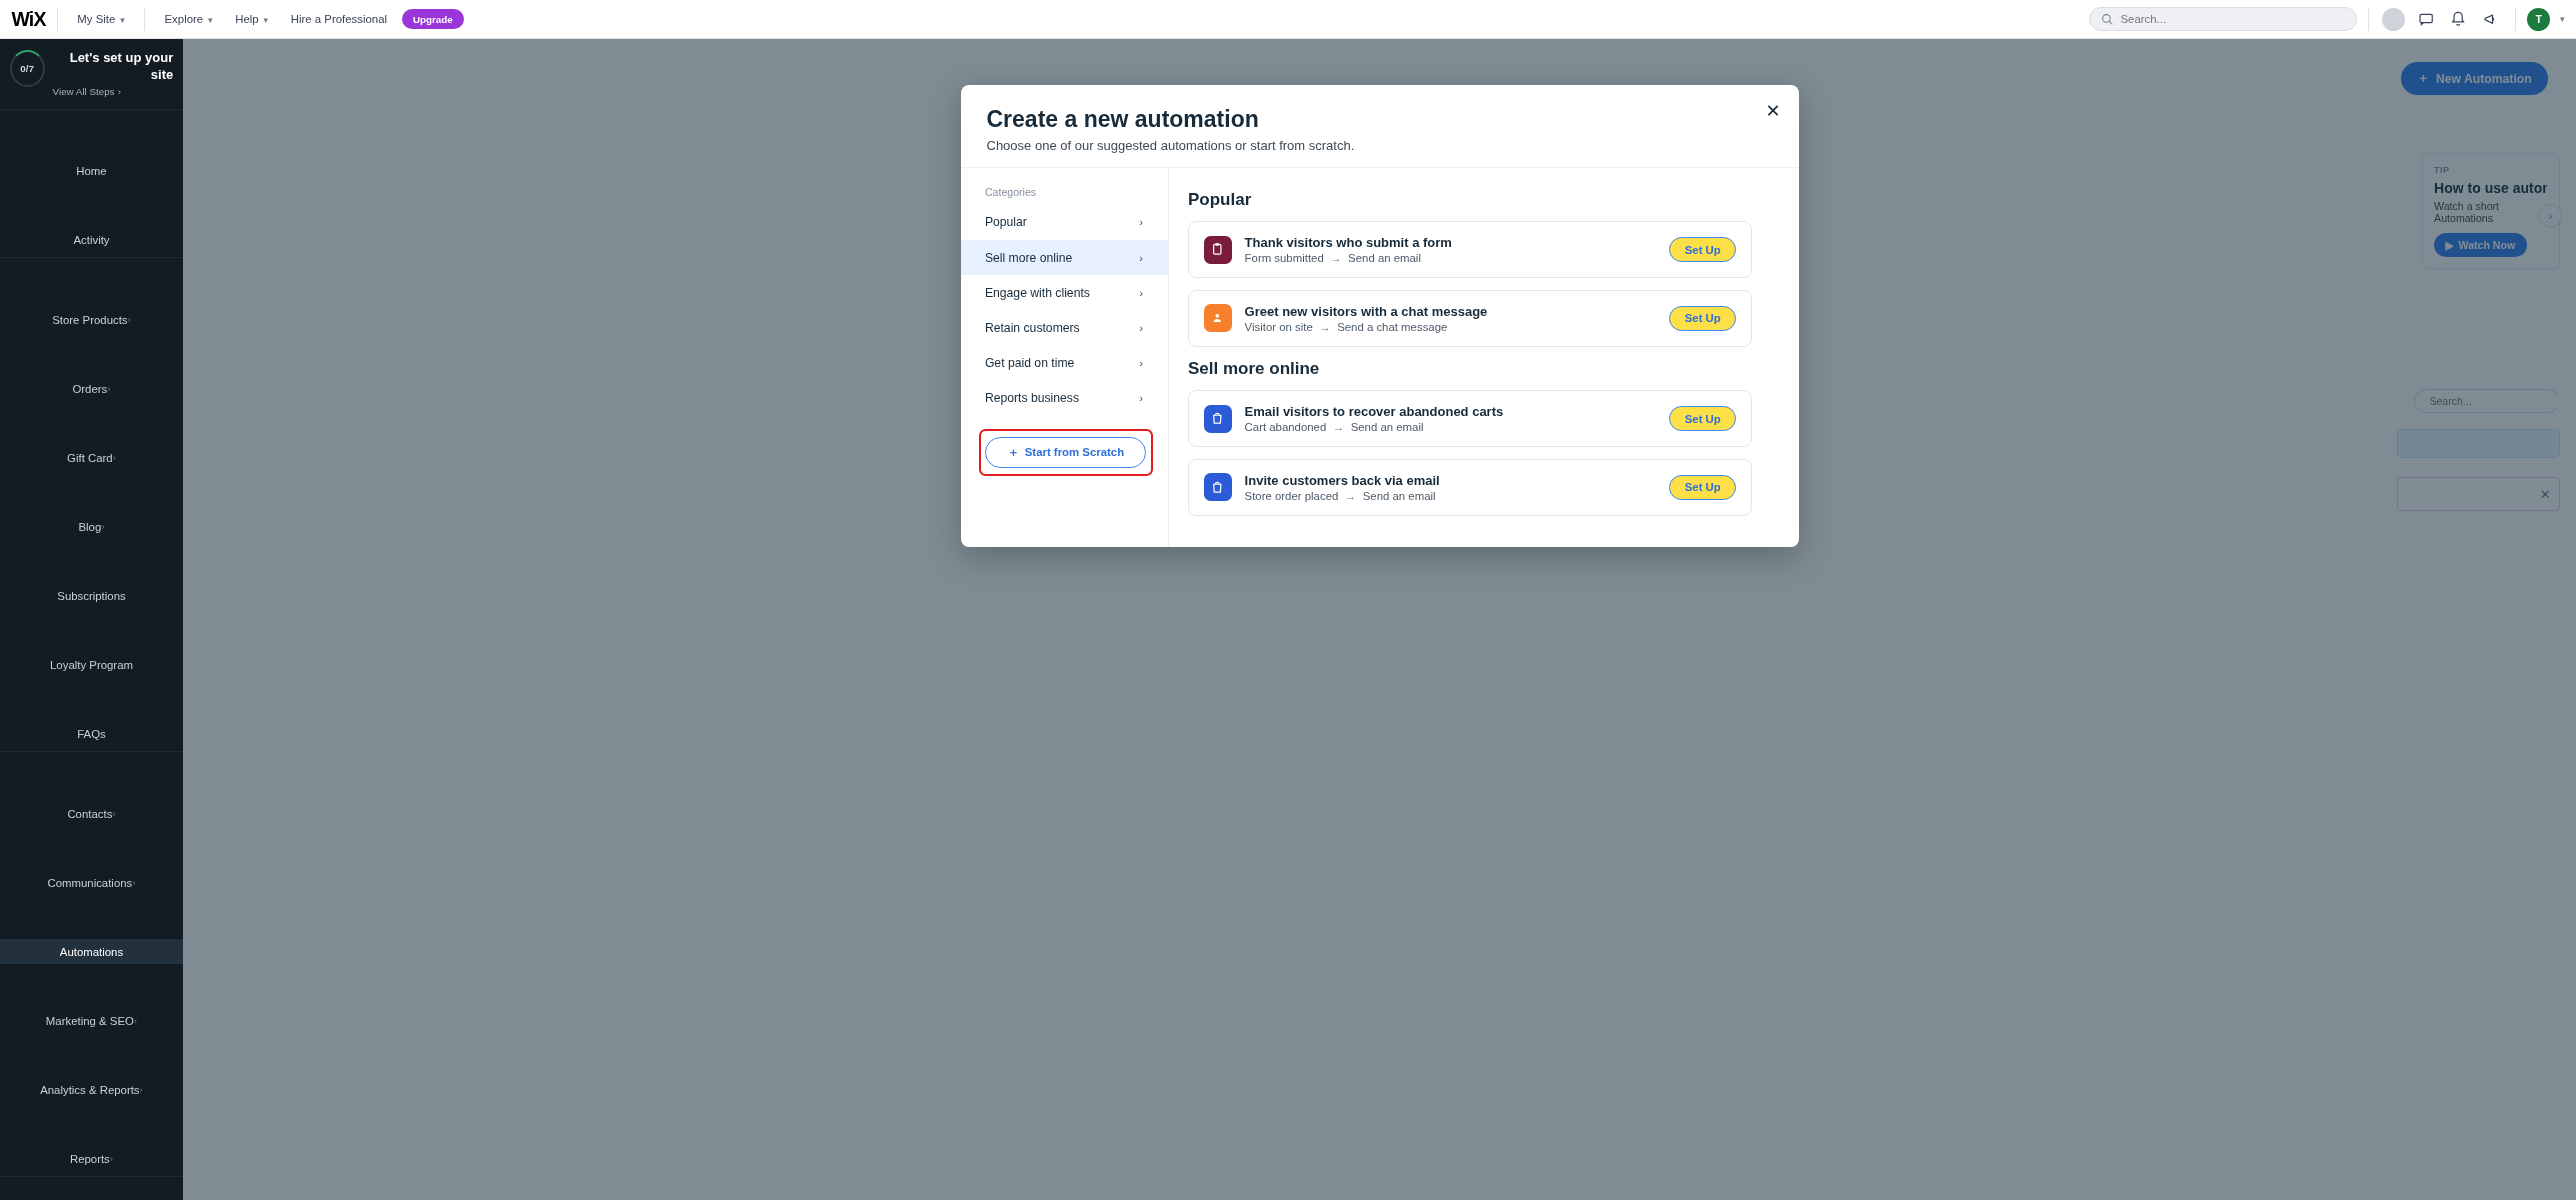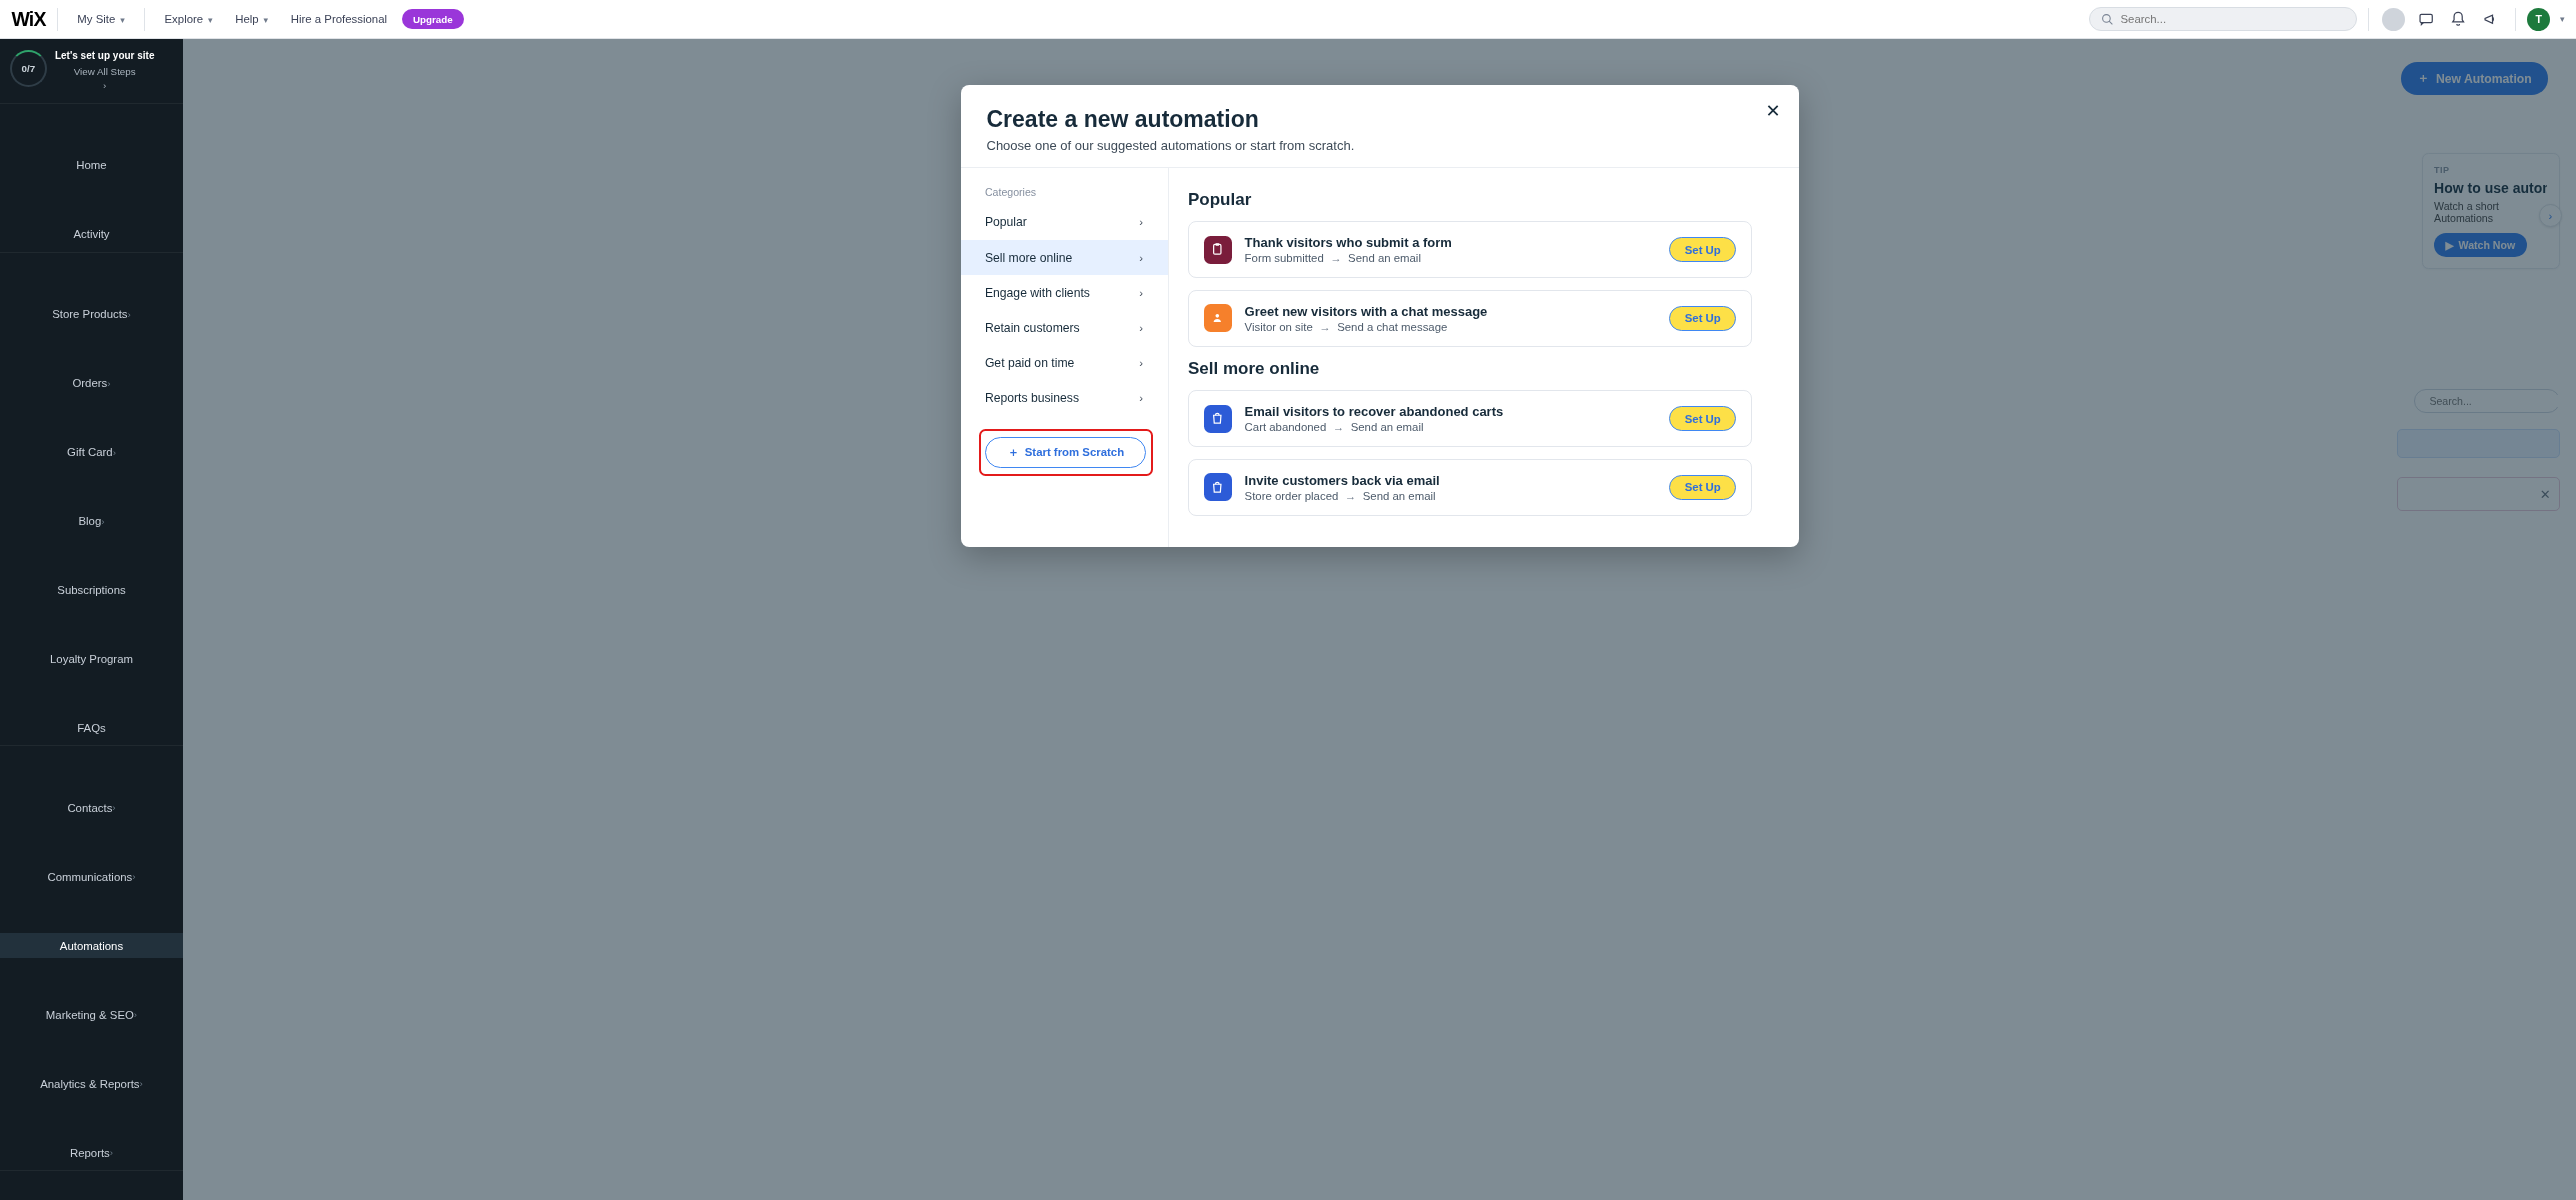--- a/index.html
+++ b/index.html
@@ -30,22 +30,22 @@
   .topsearch input { border:none; background:transparent; outline:none; flex:1; font-size:11.4px; color:#333; }
   .icon-btn { width:26px; height:26px; display:flex; align-items:center; justify-content:center; color:#3b4257; }
   .avatar { width:23px; height:23px; border-radius:50%; background:#1d7a3d; color:#fff; display:flex; align-items:center; justify-content:center; font-size:10.6px; font-weight:600; }
   .headset { width:23px; height:23px; border-radius:50%; background:#cfd4db; }
 
   
   .layout { display:flex; height:calc(100% - 39px); }
   .sidebar { width:183px; background:#131c23; color:#c9d0d9; overflow-y:auto; }
   .setup-card { display:flex; gap:8.1px; padding:11.4px 9.8px; align-items:flex-start; }
   .ring { width:37px; height:37px; border-radius:50%; border:2.4px solid #2f3d47; border-top-color:#2fa36b; display:flex; align-items:center; justify-content:center; font-size:9.8px; color:#cdd5dc; font-weight:600; }
-  .setup-title { font-size:10px; font-weight:700; color:#fff; line-height:1.25; }
-  .view-steps { display:flex; align-items:center; gap:3.3px; font-size:9.8px; color:#a9b3bd; margin-top:3.3px;flex-direction:column; }
+  .setup-title { font-size:13px; font-weight:700; color:#fff; line-height:1.25;text-align:right; }
+  .view-steps { display:flex; align-items:center; gap:3.3px; font-size:9.8px; color:#a9b3bd; margin-top:3.3px; }
   .side-section { padding:4.9px 0; border-top:0.8px solid rgba(255,255,255,0.06); }
   .side-item { display:flex; align-items:center; justify-content:center; padding:6.5px 14.6px; font-size:11.4px; color:#c9d0d9; cursor:pointer;margin-top:44px; }
   .side-item.active { background:#22313c; color:#fff; }
   .side-item .chev { font-size:9.8px; color:#6d7b87; }
 
   .content { flex:1; position:relative; background:#fff; overflow:hidden; }
   .page-header { display:flex; justify-content:space-between; align-items:flex-start; padding:23px 28px 8.1px; }
   .new-auto-btn { background:#2f7def; color:#fff; border:none; border-radius:16.3px; padding:8.1px 16.3px; font-size:12.2px; font-weight:600; display:flex; align-items:center; gap:6.5px; }
   .tip-card { position:absolute; right:16.3px; top:114px; width:138px; background:#fff; border:0.8px solid #e4e8ee; border-radius:6.5px; padding:11.4px; box-shadow:0 0.8px 2.4px rgba(0,0,0,0.04); }
   .tip-label { color:#8a94a3; font-size:9px; font-weight:700; letter-spacing:0.4px; }

